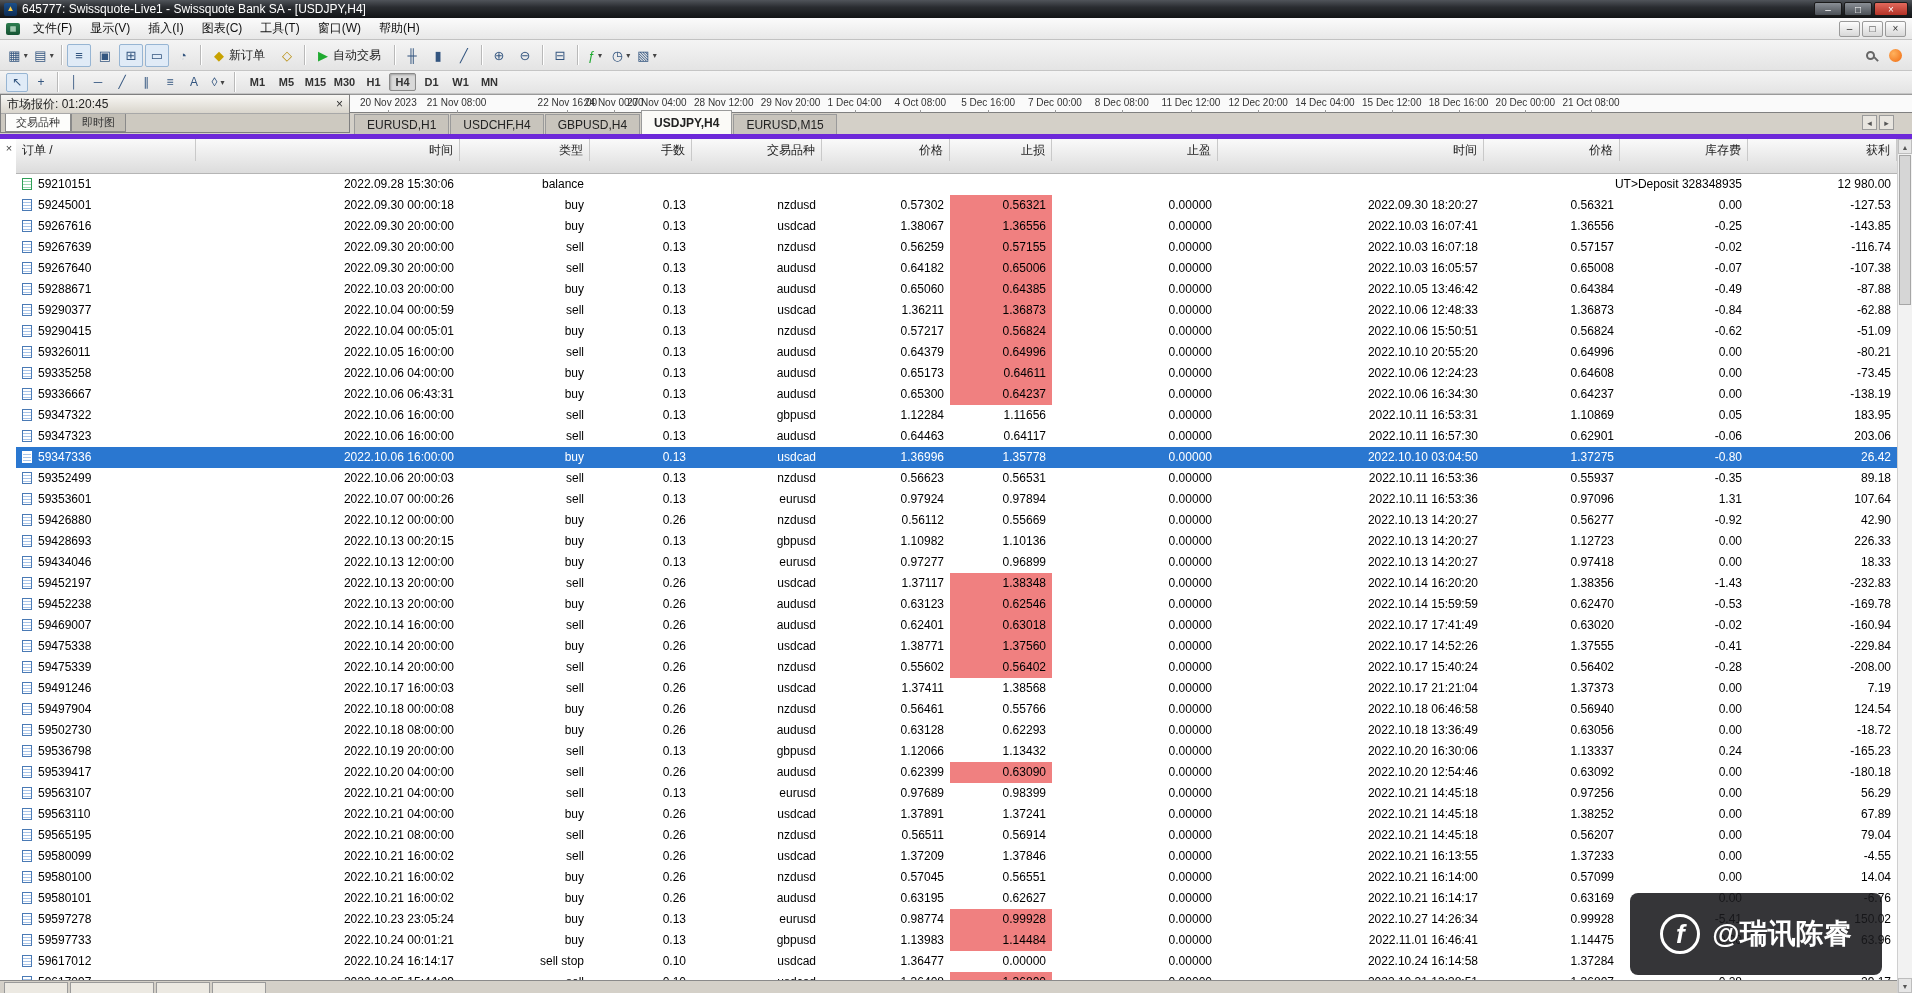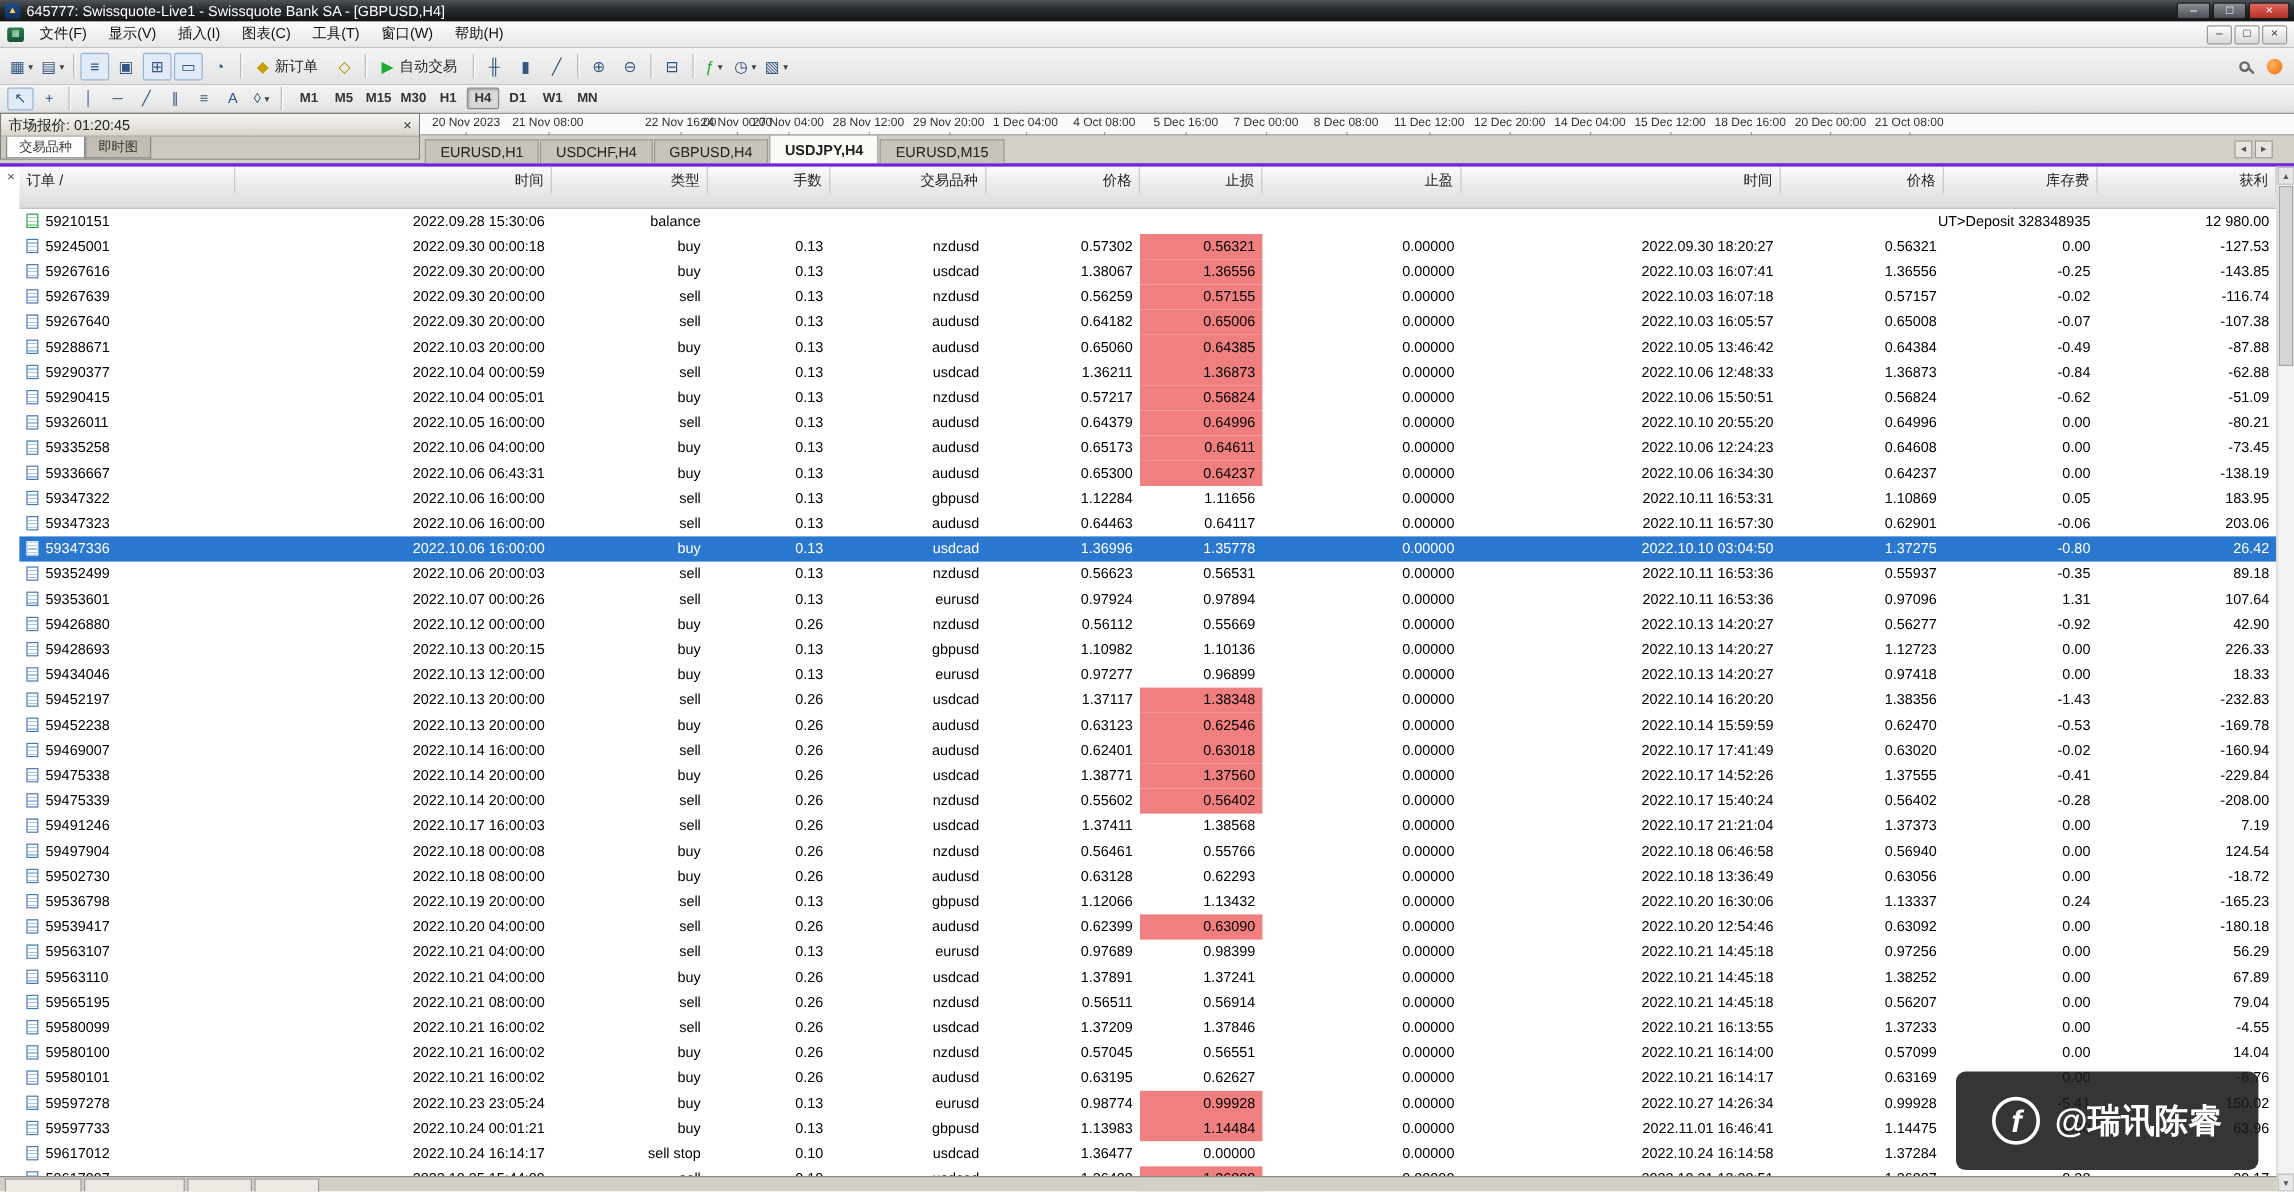--- a/index.html
+++ b/index.html
@@ -72,21 +72,21 @@
     border:1px solid #7f7f7f;z-index:6}
   .mw-title{height:19px;background:linear-gradient(#f8f7f4,#d9d5cc);border-bottom:1px solid #a8a8a8;
     display:flex;align-items:center;padding:0 6px;font-size:12px;color:#222}
   .mw-close{margin-left:auto;font-size:12px;color:#333}
   .mw-tabs{height:18px;display:flex;align-items:flex-start;padding-left:4px;background:#cdc9c0}
   .mwtab{font-size:11px;padding:1px 10px;border:1px solid #8a8a8a;border-top:none;background:#c2beb5;color:#333}
   .mwtab.on{background:#fdfdfb}
 
   
   .charttabs{position:absolute;left:0;top:113px;width:100%;height:26px;background:#d4d0c8;
-    border-bottom:3px solid #6d28d9;display:flex;align-items:flex-end}
+    border-bottom:5px solid #6d28d9;display:flex;align-items:flex-end}
   #charttabs-tabs{margin-left:354px;display:flex;align-items:flex-end}
   .ctab{font-size:12px;color:#222;padding:3px 12px;border:1px solid #9a9a9a;border-bottom:none;
     background:#c8c4bc;margin-right:1px;height:20px;line-height:14px}
   .ctab.on{background:#fbfaf7;height:24px;line-height:18px;font-weight:bold}
   .ct-scroll{margin-left:auto;margin-right:18px;display:flex;gap:2px;align-items:center;padding-bottom:4px}
   .ct-scroll span{width:15px;height:15px;border:1px solid #9a9a9a;background:#e8e5df;color:#555;
     font-size:9px;display:inline-flex;align-items:center;justify-content:center}
 
   
   .histwrap{position:absolute;left:0;top:139px;right:0;bottom:0;background:#fff}
@@ -133,21 +133,21 @@
 </style>
 </head>
 <body>
 
 <div id="app">
 
   <div class="titlebar">
     <span class="appicon">
         <span>▲</span>
       </span>
-    <span class="title-text">645777: Swissquote-Live1 - Swissquote Bank SA - [GBPUSD,H4]</span>
+    <span class="title-text">645777: Swissquote-Live1 - Swissquote Bank SA - [USDJPY,H4]</span>
     <span class="winbtns">
       <span class="winbtn">–</span>
       <span class="winbtn">□</span>
       <span class="winbtn close">×</span>
     </span>
   </div>
 
   <div class="menubar">
     <span class="menuicon">
         <span>▦</span>

